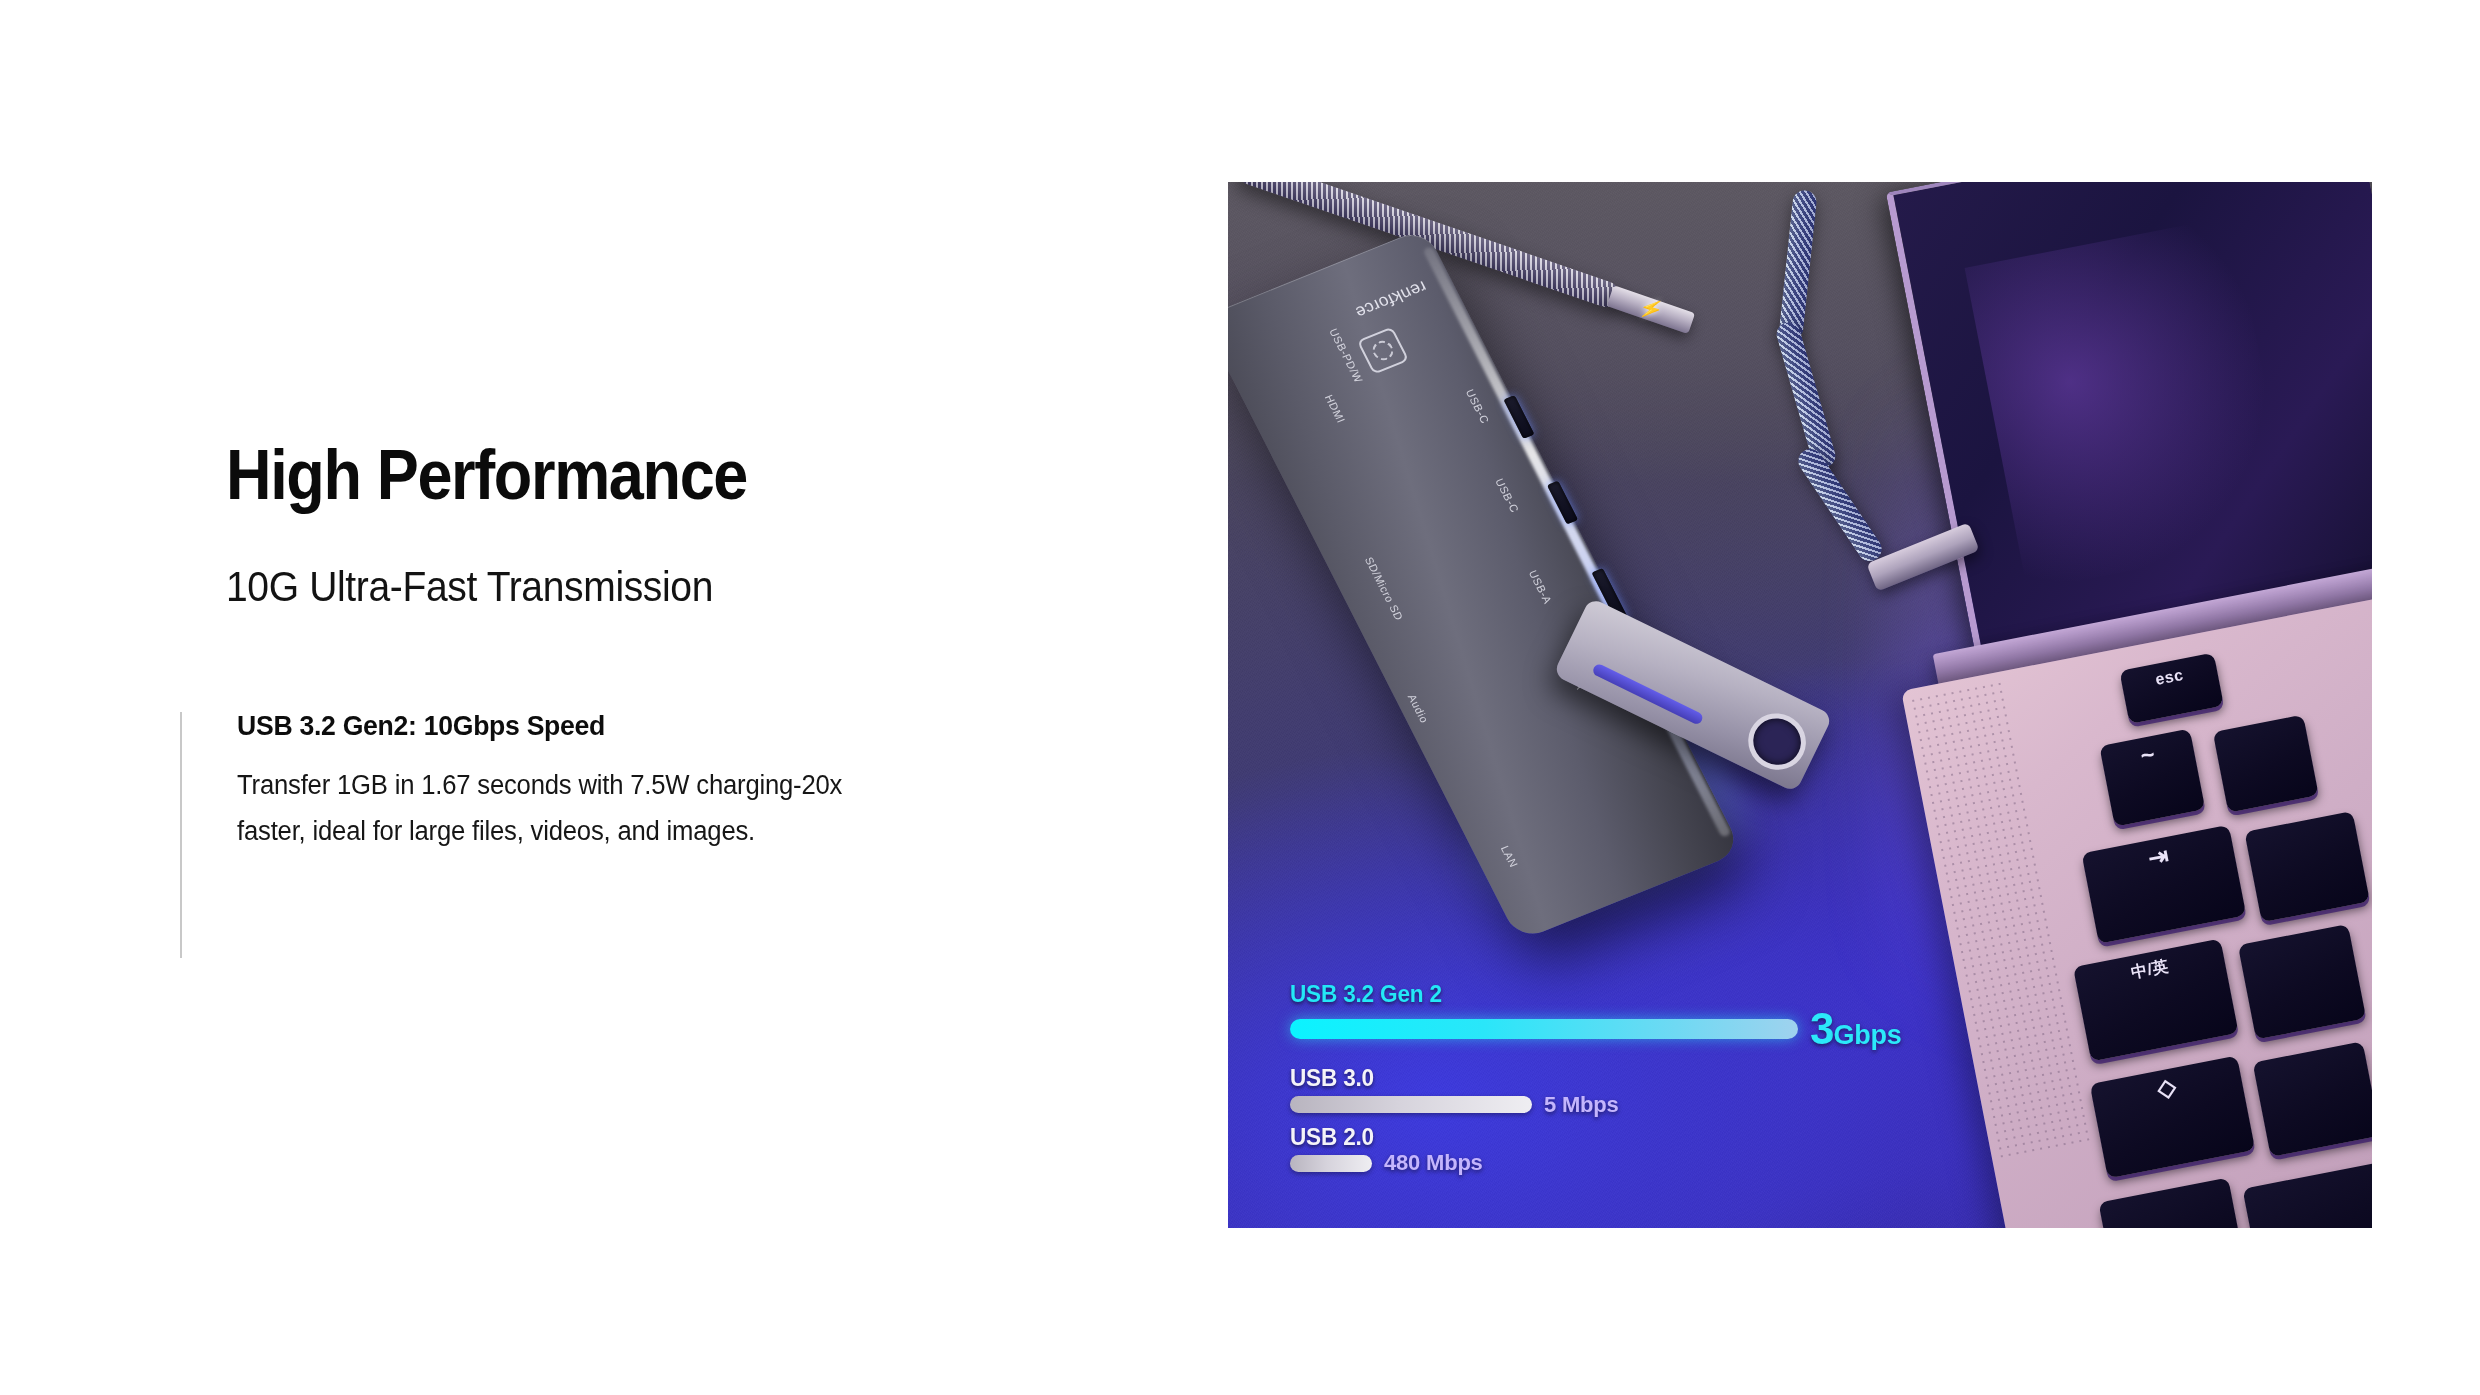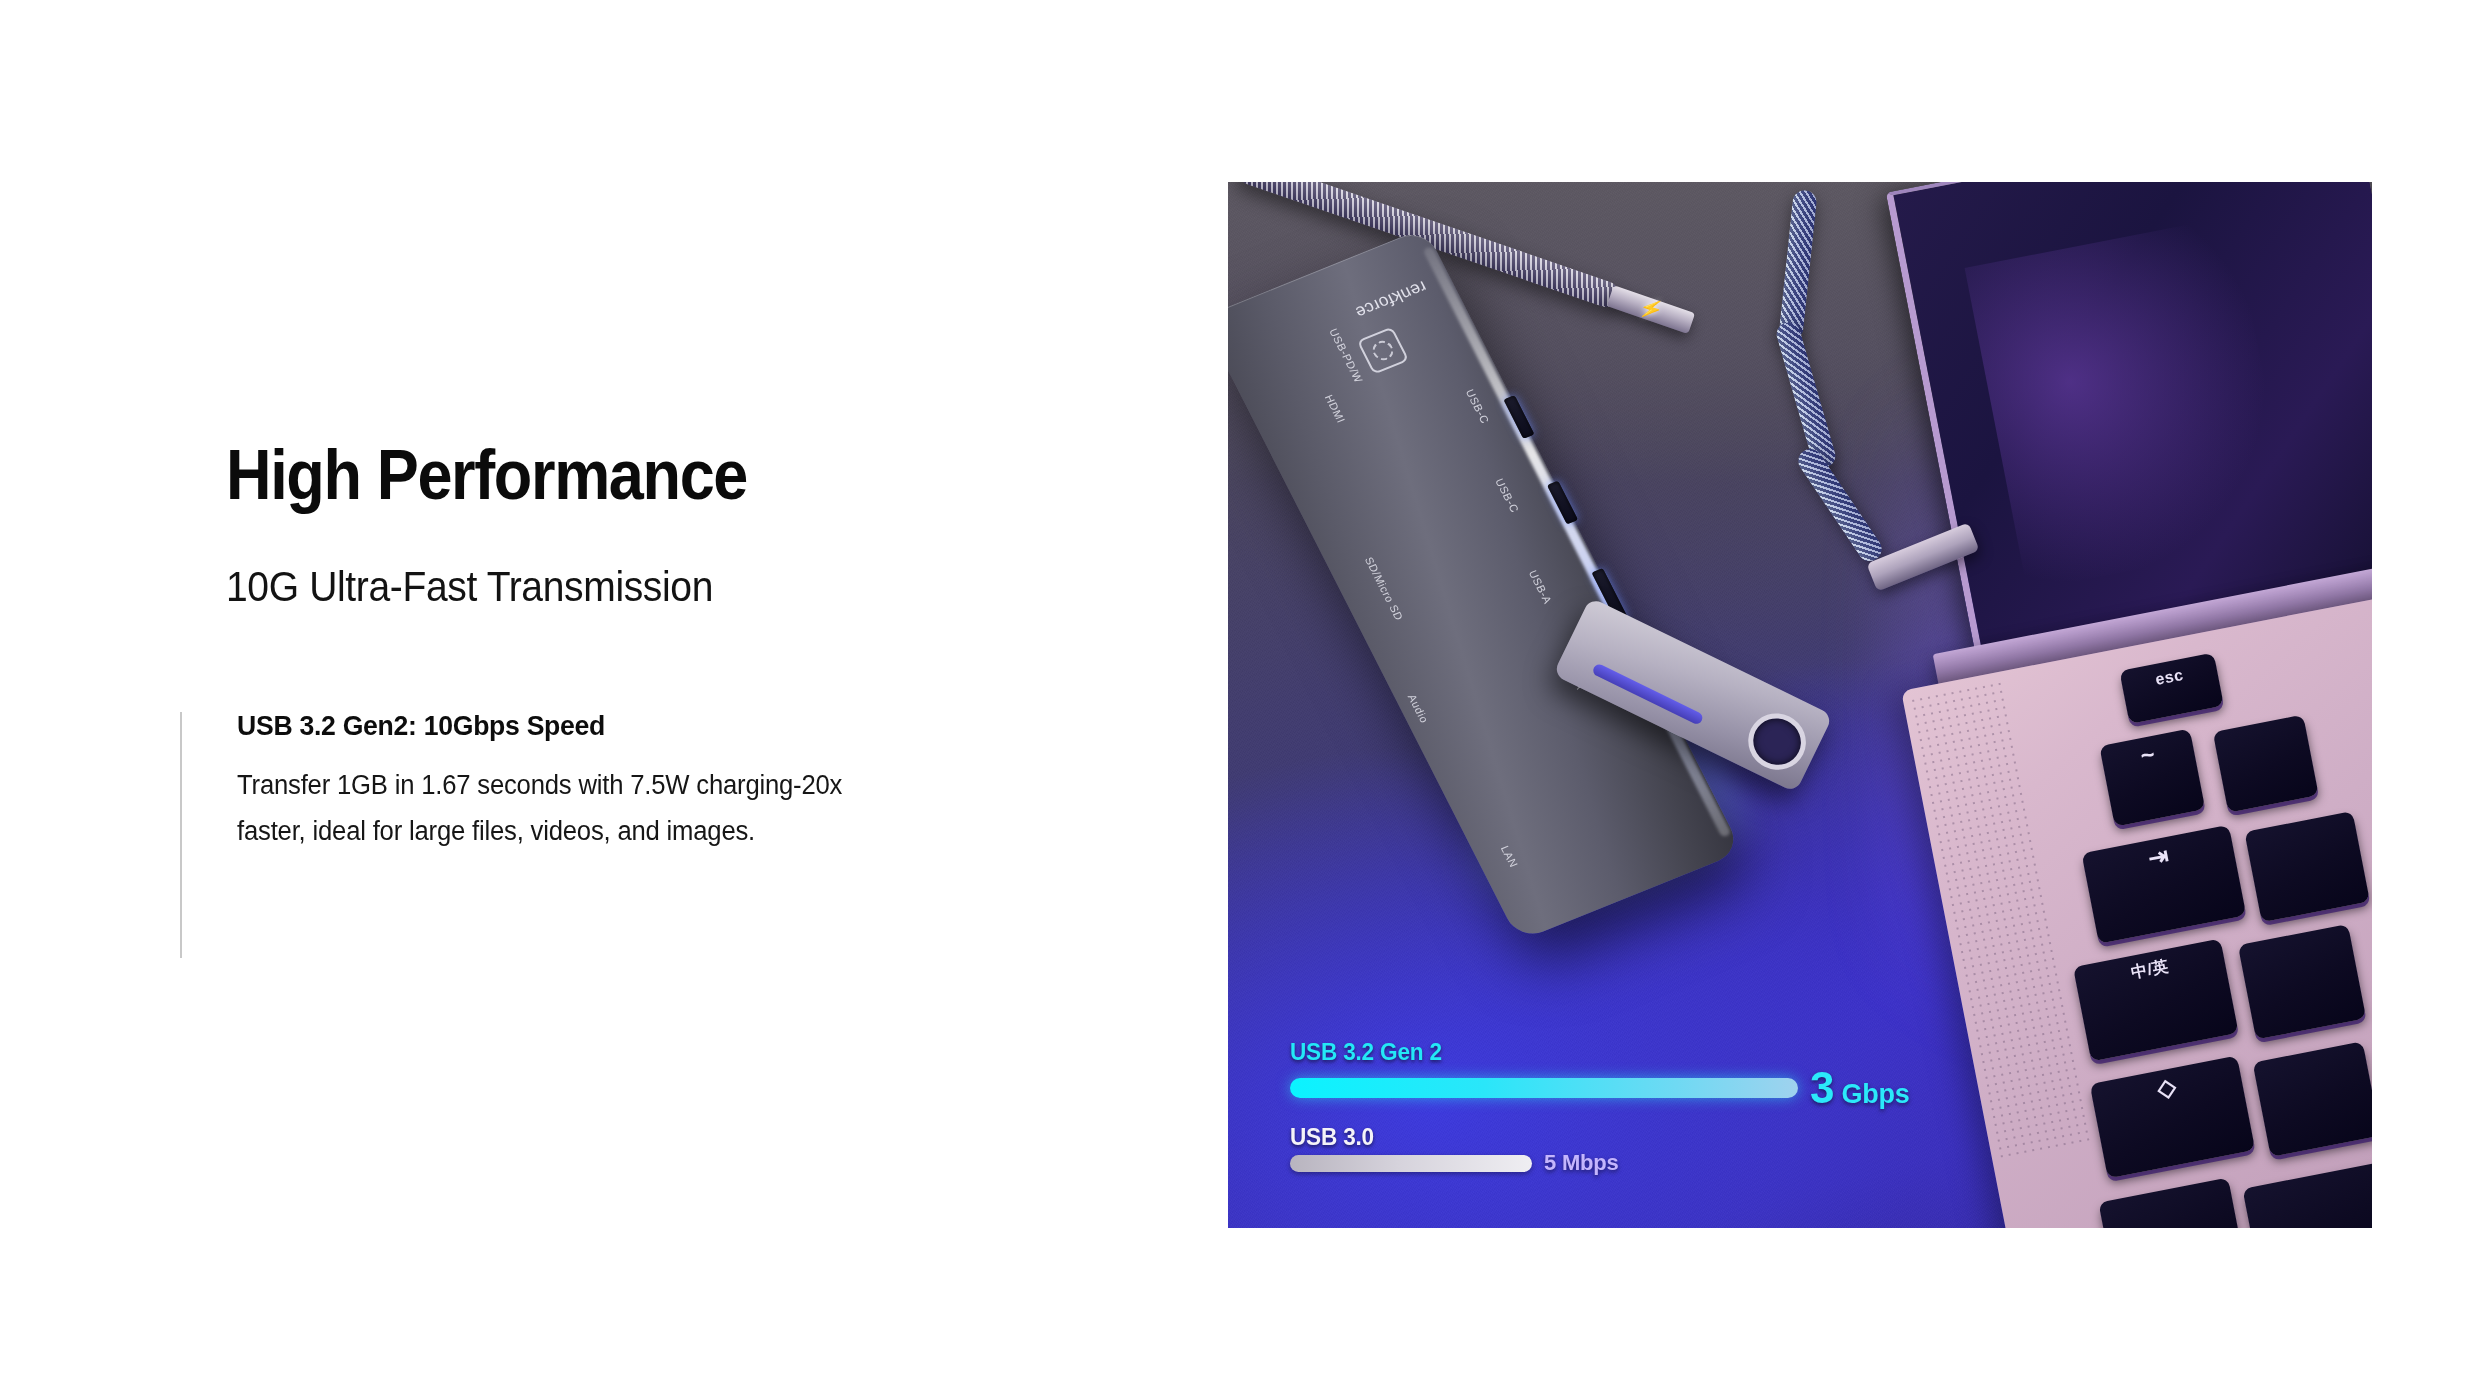--- a/index.html
+++ b/index.html
@@ -413,21 +413,20 @@
     font-size: 44px;
     font-weight: bold;
     letter-spacing: -1px;
     line-height: 1;
   }
   .val-unit {
     color: #2be9fa;
     font-size: 27px;
     font-weight: bold;
     letter-spacing: -0.2px;
-    margin-left: 8px;
   }
   .val-gray {
     color: #c4b5fd;
     font-size: 22px;
     font-weight: bold;
     letter-spacing: -0.2px;
   }
   .row-gap-lg { margin-top: 14px; }
   .row-gap-sm { margin-top: 6px; }
 </style>
@@ -530,15 +529,24 @@
     <div class="chart-row row-gap-lg">
       <div class="chart-label dim">USB 3.0</div>
       <div class="bar-line">
         <div class="bar gray" style="width:242px;"></div>
         <div class="bar-value">
           <span class="val-gray">5 Mbps</span>
         </div>
       </div>
     </div>
 
+    <div class="chart-row row-gap-sm">
+      <div class="chart-label dim">USB 2.0</div>
+      <div class="bar-line">
+        <div class="bar gray" style="width:82px;"></div>
+        <div class="bar-value">
+          <span class="val-gray">480 Mbps</span>
+        </div>
+      </div>
+    </div>
 
   </div>
 </div>
 
 </body></html>

